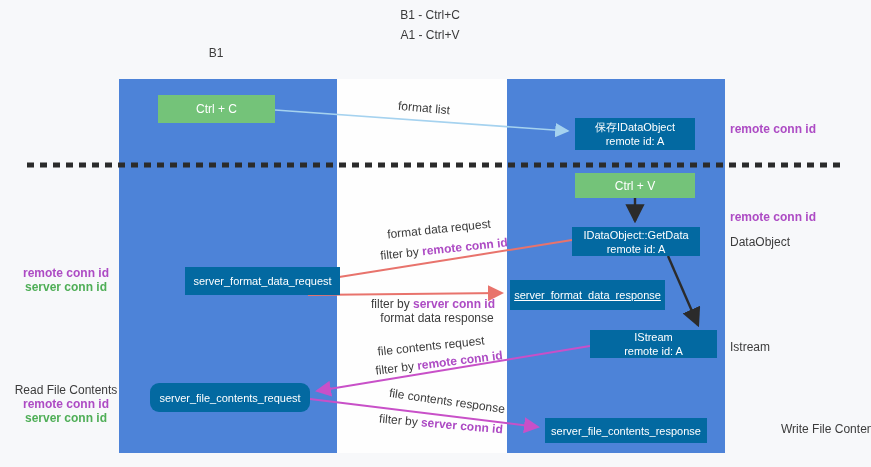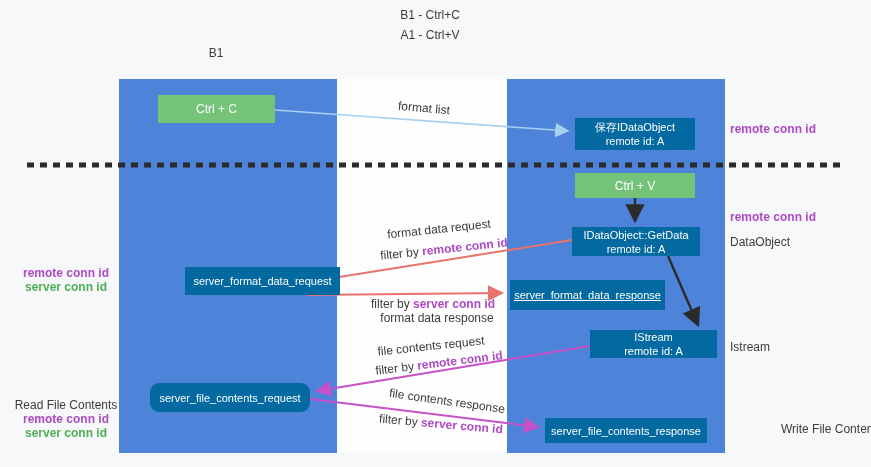--- a/index.html
+++ b/index.html
@@ -133,19 +133,19 @@
   <div class="abs side-label b-purple" style="left:730px;top:122px;">remote conn id</div>
   <div class="abs side-label b-purple" style="left:730px;top:210px;">remote conn id</div>
   <div class="abs side-label" style="left:730px;top:235px;">DataObject</div>
   <div class="abs side-label" style="left:730px;top:340px;">Istream</div>
   <div class="abs side-label" style="left:736px;top:422px;margin-left:45px;">Write File Contents</div>
 
   <div class="abs left-block" style="top:266px;">
     <div class="b-purple">remote conn id</div>
     <div class="b-green">server conn id</div>
   </div>
-  <div class="abs left-block" style="top:398px;">
+  <div class="abs left-block" style="top:383px;">
     <div>Read File Contents</div>
     <div class="b-purple">remote conn id</div>
     <div class="b-green">server conn id</div>
   </div>
 
 </div>
 
 </body></html>

